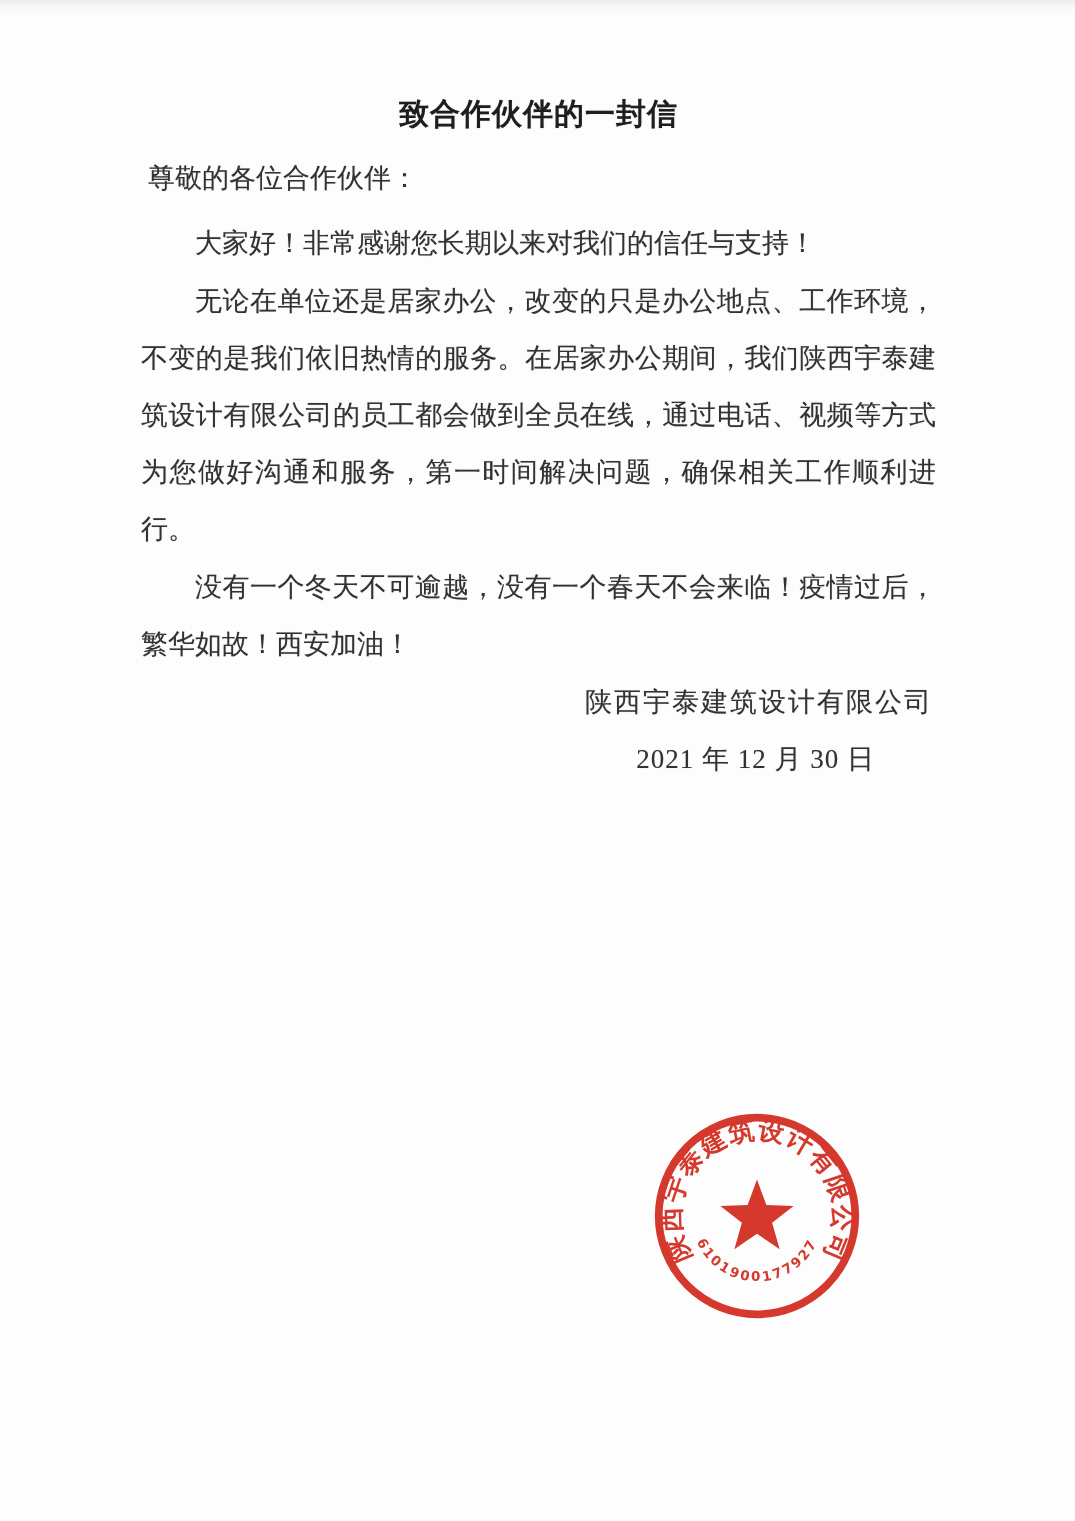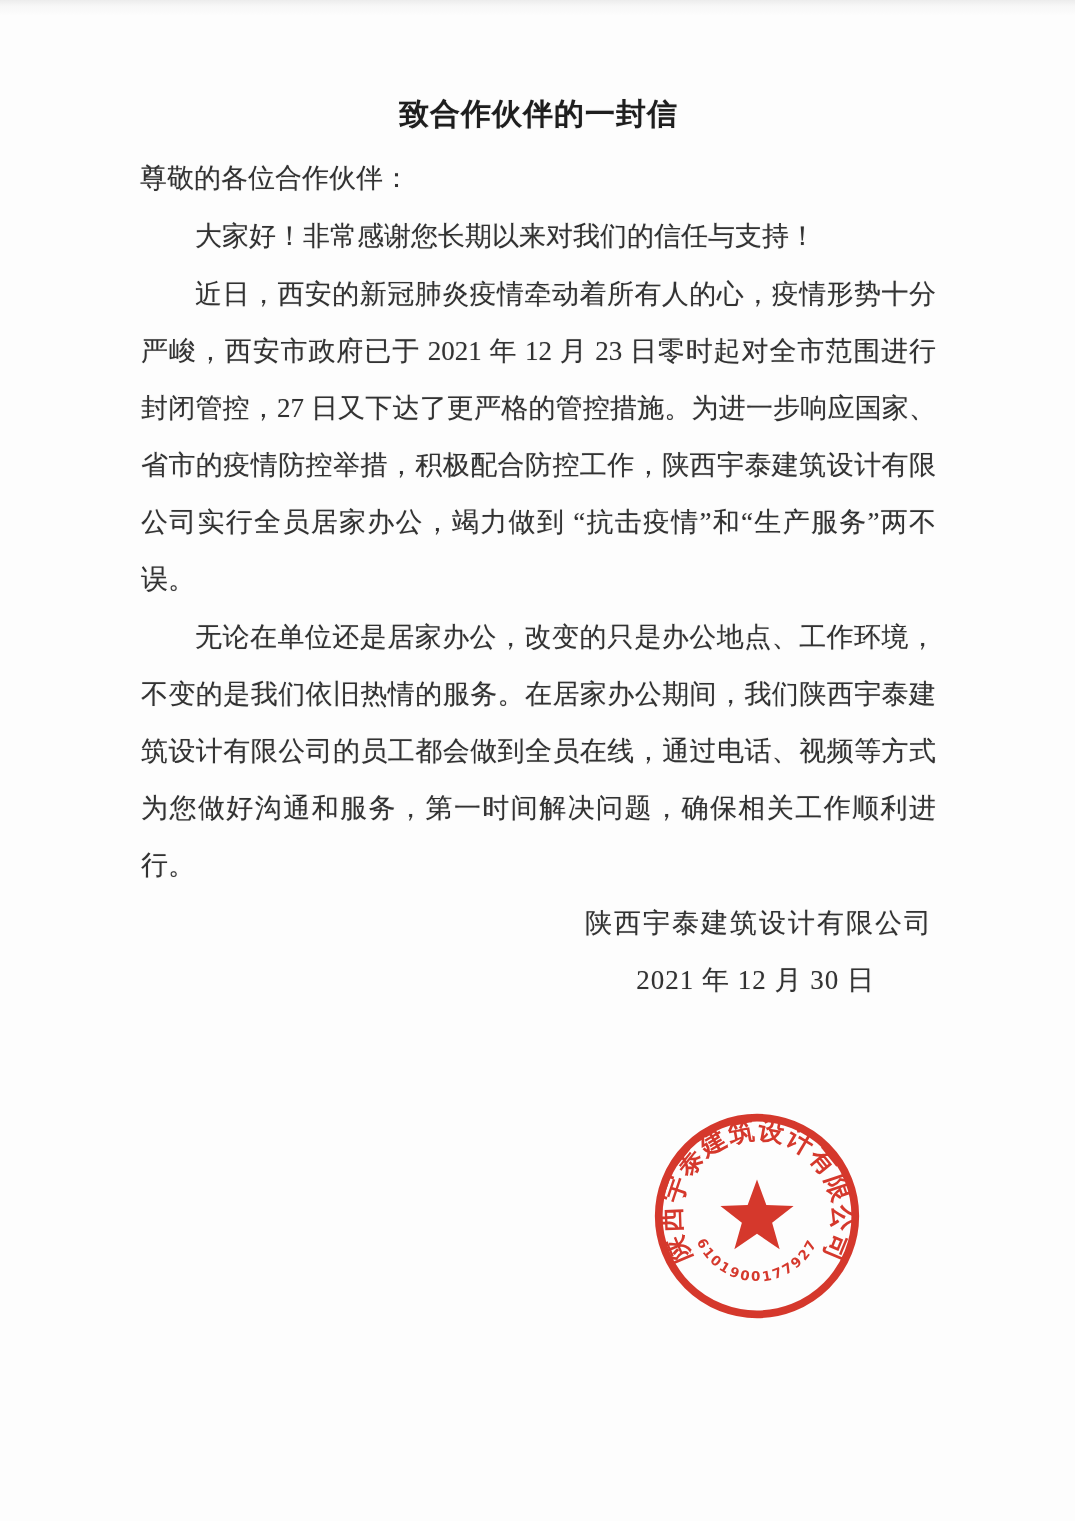--- a/index.html
+++ b/index.html
@@ -29,21 +29,21 @@
     font-weight: 700;
     text-align: center;
     letter-spacing: 1px;
     color: #1e1e1e;
     margin: 0 0 14px 0;
     line-height: 44px;
   }
   .salutation {
     font-size: 27px;
     line-height: 57px;
-    margin: 0;
+    margin: 8px;
   }
   .para {
     font-size: 27px;
     line-height: 57px;
     margin: 1px;
     text-indent: 2em;
     text-align: justify;
     text-justify: inter-ideograph;
   }
   .signature {
@@ -94,22 +94,22 @@
 </style>
 </head>
 <body>
 
 <div class="page">
   <div class="content">
     <h1 class="title">致合作伙伴的一封信</h1>
     <p class="salutation">尊敬的各位合作伙伴：</p>
     <div>
         <p class="para">大家好！非常感谢您长期以来对我们的信任与支持！</p>
-        <p class="para">近日，西安的新冠肺炎疫情牵动着所有人的心，疫情形势十分严峻，西安市政府已于 2021 年 12 月 23 日零时起对全市范围进行封闭管控，27 日又下达了更严格的管控措施。为进一步响应国家、省市的疫情防控举措，积极配合防控工作，陕西宇泰建筑设计有限公司实行全员居家办公，竭力做到 “抗击疫情”和“生产服务”两不误。</p>
         <p class="para">无论在单位还是居家办公，改变的只是办公地点、工作环境，不变的是我们依旧热情的服务。在居家办公期间，我们陕西宇泰建筑设计有限公司的员工都会做到全员在线，通过电话、视频等方式为您做好沟通和服务，第一时间解决问题，确保相关工作顺利进行。</p>
+        <p class="para">没有一个冬天不可逾越，没有一个春天不会来临！疫情过后，繁华如故！西安加油！</p>
       </div>
     <p class="signature">陕西宇泰建筑设计有限公司</p>
     <p class="date">2021 年 12 月 30 日</p>
   </div>
 
   <svg class="seal" viewBox="0 0 220 220" aria-hidden="true">
     <defs>
       <path id="sealArcTop" d="M 40.7 150 A 80 80 0 1 1 179.3 150"></path>
       <path id="sealArcBottom" d="M 48.4 138.7 A 68 68 0 0 0 171.6 138.7"></path>
     </defs>

